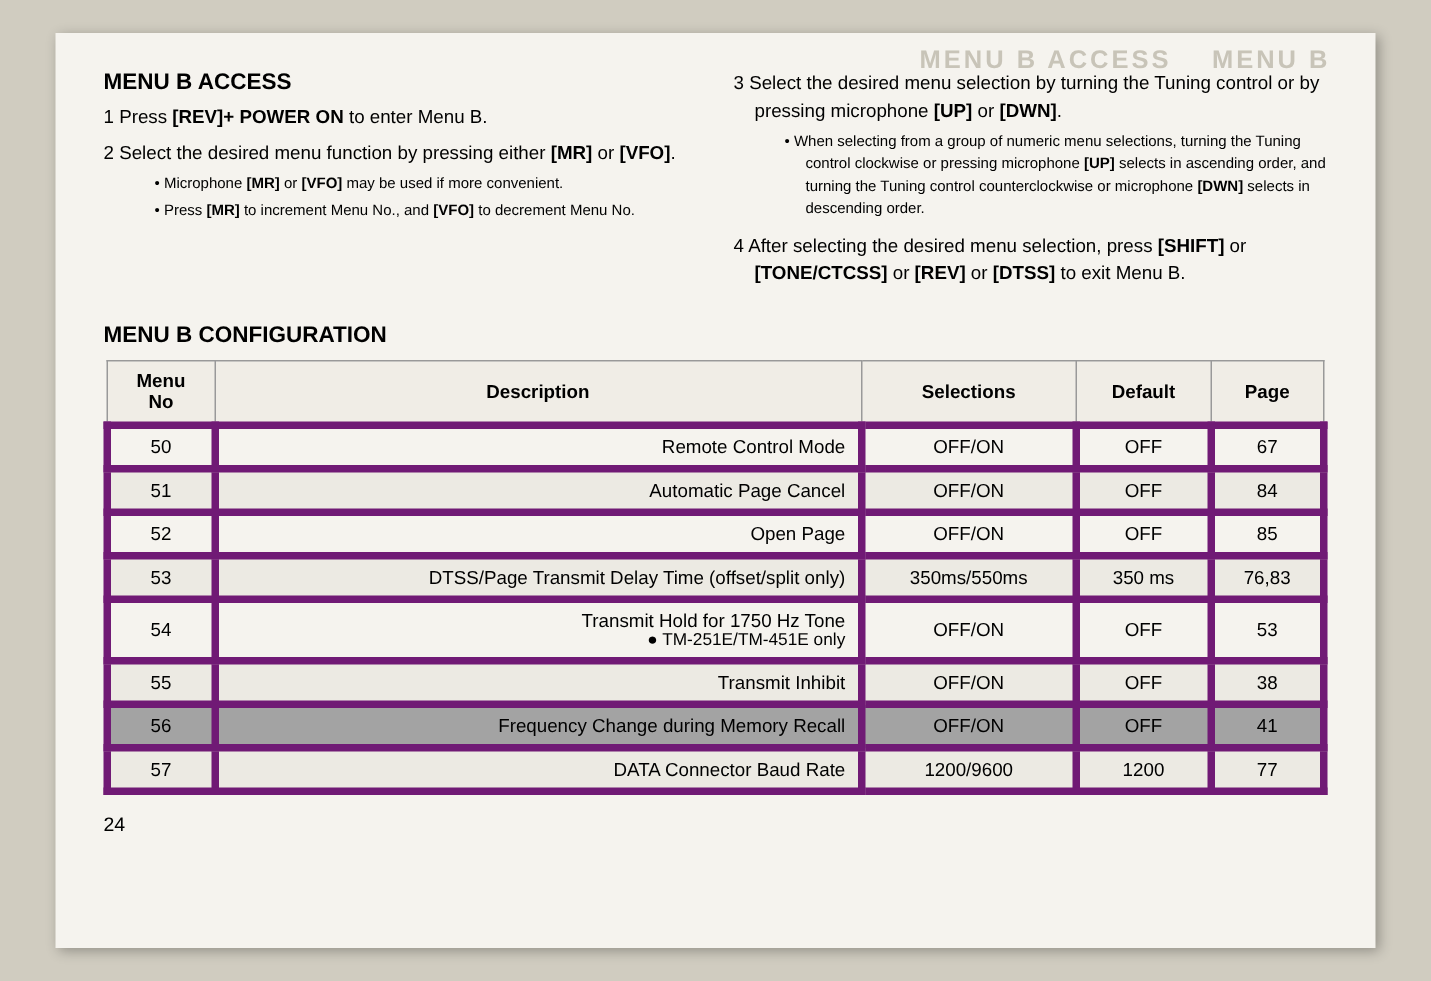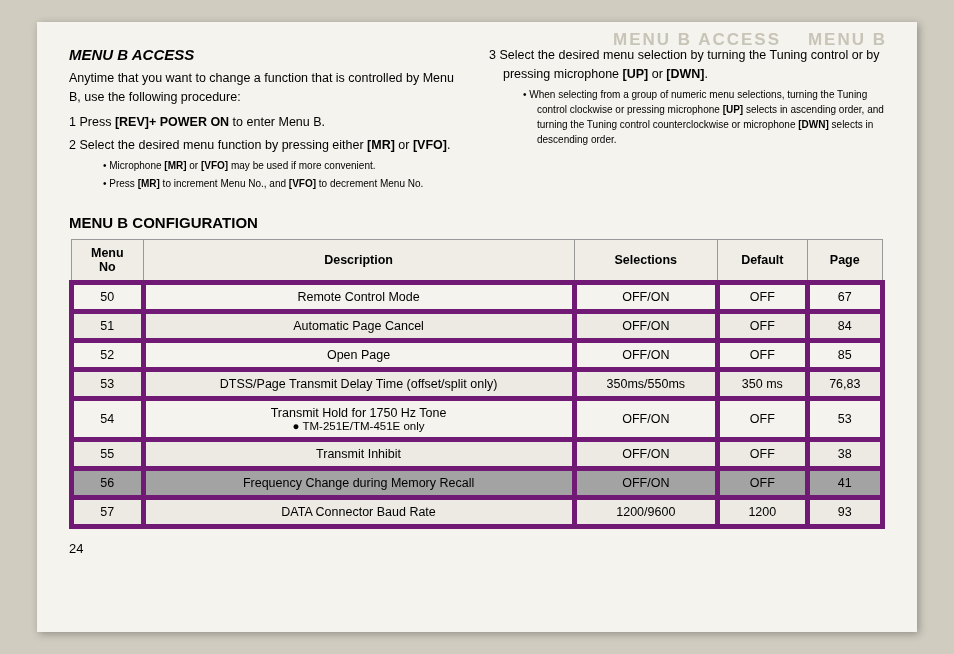--- a/index.html
+++ b/index.html
@@ -29,21 +29,20 @@
     .left-col {
       flex: 1;
     }
     .right-col {
       flex: 1;
     }
     .section-title {
       font-size: 15px;
       font-weight: bold;
       margin-bottom: 6px;
-      font-style: italic;
     }
     .body-text {
       font-size: 12.5px;
       line-height: 1.5;
       margin-bottom: 6px;
     }
     .numbered-list {
       list-style: none;
       padding: 0;
     }
@@ -87,21 +86,21 @@
       text-align: center;
       background: #f0ede6;
       font-weight: bold;
     }
     td {
       border: 5px solid #701a75;
       padding: 5px 8px;
       vertical-align: middle;
     }
     td.desc {
-      text-align: center;
+      text-align: right;
     }
     td.center {
       text-align: center;
     }
     .page-num {
       font-size: 13px;
       margin-top: 12px;
     }
     .faded-bg {
       position: absolute;
@@ -118,41 +117,43 @@
   </style>
 </head>
 <body>
 
 <div class="page">
   <div class="faded-bg">MENU B ACCESS&nbsp;&nbsp;&nbsp;&nbsp;MENU B</div>
 
   <div class="top-section">
     <div class="left-col">
       <div class="section-title">MENU B ACCESS</div>
-      <p class="body-text">Anytime that you want to change a function that is controlled by Menu B, use the following procedure:</p>
       <ol class="numbered-list">
         <li>
           <span>1 </span>Press <b>[REV]+</b> <b>POWER ON</b> to enter Menu B.
         </li>
         <li>
           <span>2 </span>Select the desired menu function by pressing either <b>[MR]</b> or <b>[VFO]</b>.
           <ul class="bullet-list">
             <li>Microphone <b>[MR]</b> or <b>[VFO]</b> may be used if more convenient.</li>
             <li>Press <b>[MR]</b> to increment Menu No., and <b>[VFO]</b> to decrement Menu No.</li>
           </ul>
         </li>
       </ol>
     </div>
     <div class="right-col">
       <ol class="numbered-list">
         <li style="margin-bottom:8px;">
           <span>3 </span>Select the desired menu selection by turning the Tuning control or by pressing microphone <b>[UP]</b> or <b>[DWN]</b>.
           <ul class="bullet-list">
             <li>When selecting from a group of numeric menu selections, turning the Tuning control clockwise or pressing microphone <b>[UP]</b> selects in ascending order, and turning the Tuning control counterclockwise or microphone <b>[DWN]</b> selects in descending order.</li>
           </ul>
+        </li>
+        <li>
+          <span>4 </span>After selecting the desired menu selection, press <b>[SHIFT]</b> or <b>[TONE/CTCSS]</b> or <b>[REV]</b> or <b>[DTSS]</b> to exit Menu B.
         </li>
       </ol>
     </div>
   </div>
 
   <div class="config-title">MENU B CONFIGURATION</div>
 
   <table>
     <thead>
       <tr>
@@ -211,19 +212,19 @@
           <td class="desc">Frequency Change during Memory Recall</td>
           <td class="center">OFF/ON</td>
           <td class="center">OFF</td>
           <td class="center">41</td>
         </tr>
         <tr style="background: rgb(236, 234, 227);">
           <td class="center">57</td>
           <td class="desc">DATA Connector Baud Rate</td>
           <td class="center">1200/9600</td>
           <td class="center">1200</td>
-          <td class="center">93</td>
+          <td class="center">77</td>
         </tr>
       </tbody>
   </table>
 
   <div class="page-num">24</div>
 </div>
 
 </body></html>

